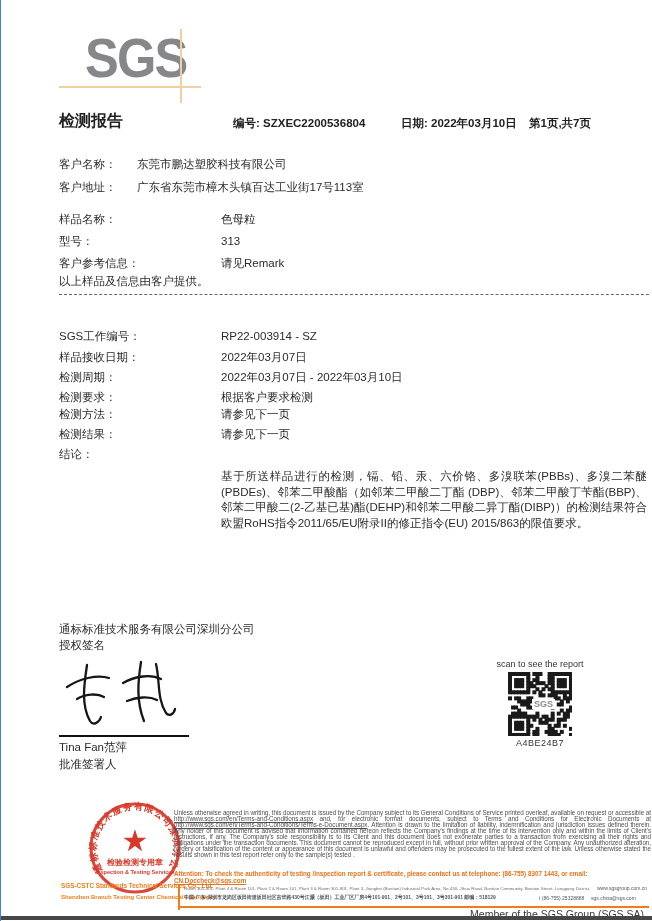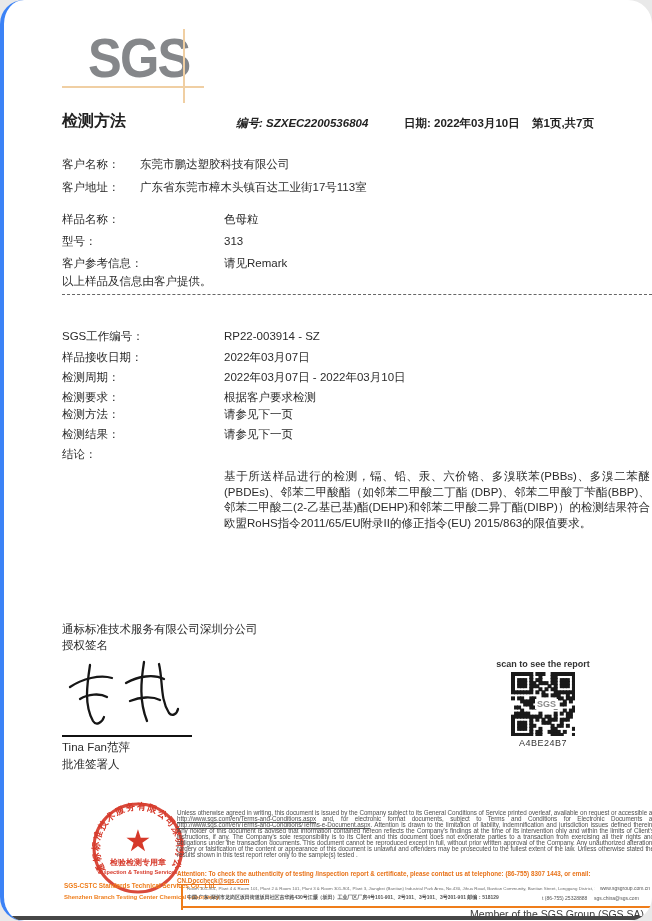--- a/index.html
+++ b/index.html
@@ -1,22 +1,21 @@
 <!DOCTYPE html>
 <html><head>
 <meta charset="utf-8">
 <style>
   html,body{margin:0;padding:0;background:#e9e9e9;}
   .page{
     position:relative; width:652px; height:921px; background:#ffffff;
     font-family:"Liberation Sans","DejaVu Sans",sans-serif; color:#2e2e2e;
     overflow:hidden; margin:0 auto;
-    border-left:4px solid #3b82f6;
+    border-left:1px solid #3b82f6;
     box-sizing:border-box;
-    border-radius:24px;
   }
   .abs{position:absolute;}
 
   
   .logo-text{
     font-size:55px; font-weight:700; color:#85878a; letter-spacing:-2px;
     transform:scaleX(.92); transform-origin:left top; line-height:1;
   }
   .logo-hline{background:#f0cfa3; height:2px;}
   .logo-vline{background:#f0cfa3; width:2px;}
@@ -39,21 +38,21 @@
     text-align:justify;
     margin-top:24px;
   }
 
   
   .sig-company{font-size:11.5px; color:#2b2b2b;}
   .sig-underline{background:#111; height:2px;}
   .sig-name{font-size:11.5px; color:#2b2b2b;}
 
   
-  .qr-caption{font-size:9px; color:#333; text-align:center; width:130px;font-weight:bold;}
+  .qr-caption{font-size:9px; color:#333; text-align:center; width:130px;}
   .qr-code-text{font-size:9px; color:#333; text-align:center; width:130px; letter-spacing:.5px;}
   .qr-box{width:64px; height:64px; background:#fff;}
   .qr-logo{
     font-size:9px; font-weight:700; color:#8b8b8b; background:#fff;
     padding:0 2px; line-height:10px;
   }
 
   
   .stamp{width:96px; height:96px;}
   .stamp svg{overflow:visible;}
@@ -82,22 +81,22 @@
 </style>
 </head>
 <body>
 
 <div class="page">
 
   <div class="abs logo-text" style="left:84px; top:31px;">SGS</div>
   <div class="abs logo-hline" style="left:58px; top:86px; width:142px;"></div>
   <div class="abs logo-vline" style="left:179px; top:29px; height:74px;"></div>
 
-  <div class="abs doc-title" style="left:58px; top:111px;">检测方法</div>
-  <div class="abs hdr" style="left:232px; top:116px;font-style:italic;">编号: SZXEC2200536804</div>
+  <div class="abs doc-title" style="left:58px; top:111px;">检测报告</div>
+  <div class="abs hdr" style="left:232px; top:116px;">编号: SZXEC2200536804</div>
   <div class="abs hdr" style="left:400px; top:116px;">日期: 2022年03月10日</div>
   <div class="abs hdr" style="left:528px; top:116px;text-align:center;">第1页,共7页</div>
 
   <div class="abs row" style="top:157px;">
     <span class="lab labw-c">客户名称：</span><span>东莞市鹏达塑胶科技有限公司</span>
   </div>
   <div class="abs row" style="top:180px;">
     <span class="lab labw-c">客户地址：</span><span>广东省东莞市樟木头镇百达工业街17号113室</span>
   </div>
 

